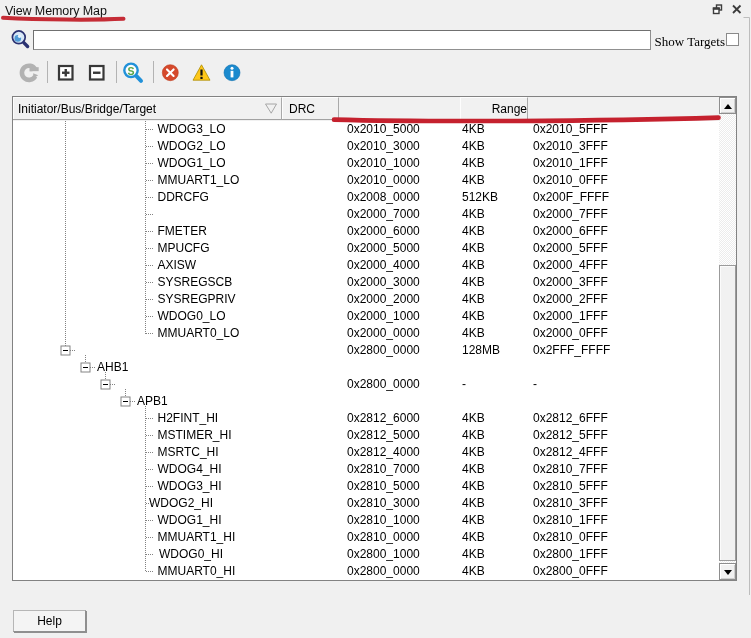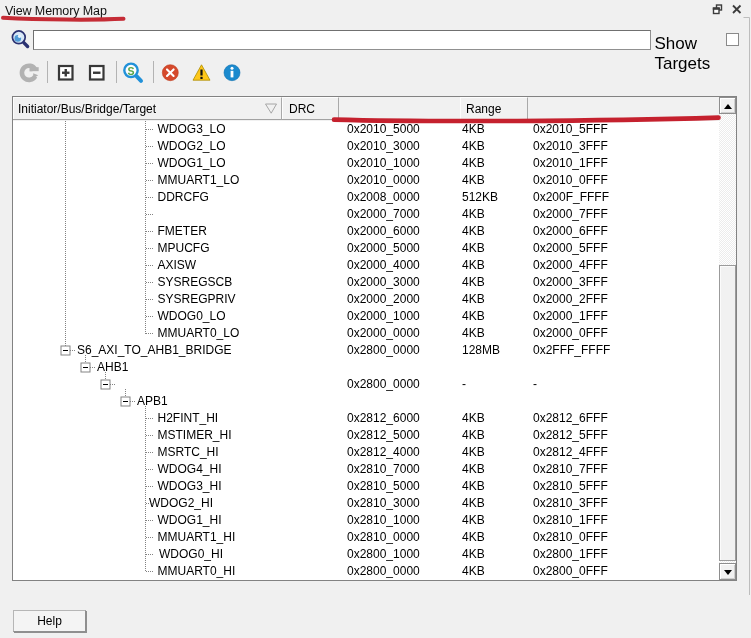--- a/index.html
+++ b/index.html
@@ -1,20 +1,20 @@
 <!DOCTYPE html>
 <html><head><meta charset="utf-8"><style>
 * { margin:0; padding:0; box-sizing:border-box; }
 html,body { width:751px; height:638px; background:#f0f0f0;
   font-family:"Liberation Sans", sans-serif; overflow:hidden; position:relative; }
 .abs { position:absolute; }
 #title { left:5px; top:4px; font-size:12.5px; color:#111; letter-spacing:-0.1px; }
 #searchbox { left:33px; top:30px; width:618px; height:20px; background:#fff;
   border:1px solid #707070; border-bottom-color:#909090; border-right-color:#909090; }
-#showtargets { left:654.5px; top:33.5px; font-size:17px; color:#000; }
+#showtargets { left:654.5px; top:33.5px; font-size:13px; color:#000;font-family:Liberation Serif, serif; }
 #checkbox { left:726px; top:33px; width:13px; height:13px; background:#fff; border:1px solid #8a8a8a; }
 #tframe { left:12px; top:96px; width:725px; height:485px; background:#fff; border:1px solid #828282; }
 #header { position:absolute; left:13px; top:97px; width:706px; height:24px; background:#f1f1f1; }
 .hc { position:absolute; top:0; height:23px; background:#f1f1f1; border-right:1px solid #a9a9a9;
   border-bottom:1px solid #a2a2a2; border-top:1px solid #fdfdfd; box-shadow:inset 1px 0 0 #fdfdfd;
   font-size:12px; line-height:22px; color:#000; }
 .row { position:absolute; left:13px; width:706px; height:17px; background:#fff; }
 .row span { position:absolute; top:0; font-size:12px; line-height:17px; color:#000; white-space:pre; }
 .dot { stroke:#828282; stroke-width:1; stroke-dasharray:1 1; shape-rendering:crispEdges; }
 #sbar { left:719px; top:97px; width:17px; height:483px;
@@ -36,21 +36,21 @@
 </style></head>
 <body>
 <div class="abs" id="title">View Memory Map</div>
 <div class="abs" id="searchbox"></div>
 <div class="abs" id="showtargets">Show Targets</div>
 <div class="abs" id="checkbox"></div>
 <div class="abs" id="tframe"></div>
 <div id="header">
   <div class="hc" style="left:0; width:269px; padding-left:5px;">Initiator/Bus/Bridge/Target</div>
   <div class="hc" style="left:269px; width:57px; padding-left:7px;">DRC</div>
-  <div class="hc" style="left:447px; width:68px; padding-left:6px;">Range</div>
+  <div class="hc" style="left:447px; width:68px; padding-left:6px;text-align:right;">Range</div>
 </div>
 <div class="row" style="top:121px">
     <span style="left:144.5px">WDOG3_LO</span>
     <span style="left:334px">0x2010_5000</span>
     <span style="left:449px">4KB</span>
     <span style="left:520px">0x2010_5FFF</span>
   </div>
 <div class="row" style="top:138px">
     <span style="left:144.5px">WDOG2_LO</span>
     <span style="left:334px">0x2010_3000</span>
@@ -116,21 +116,20 @@
     <span style="left:449px">4KB</span>
     <span style="left:520px">0x2000_1FFF</span>
   </div>
 <div class="row" style="top:325px">
     <span style="left:144.5px">MMUART0_LO</span>
     <span style="left:334px">0x2000_0000</span>
     <span style="left:449px">4KB</span>
     <span style="left:520px">0x2000_0FFF</span>
   </div>
 <div class="row" style="top:342px">
-    <span style="left:64px">S6_AXI_TO_AHB1_BRIDGE</span>
     <span style="left:334px">0x2800_0000</span>
     <span style="left:449px">128MB</span>
     <span style="left:520px">0x2FFF_FFFF</span>
   </div>
 <div class="row" style="top:359px">
     <span style="left:84px">AHB1</span>
   </div>
 <div class="row" style="top:376px">
     <span style="left:334px">0x2800_0000</span>
     <span style="left:449px">-</span>

